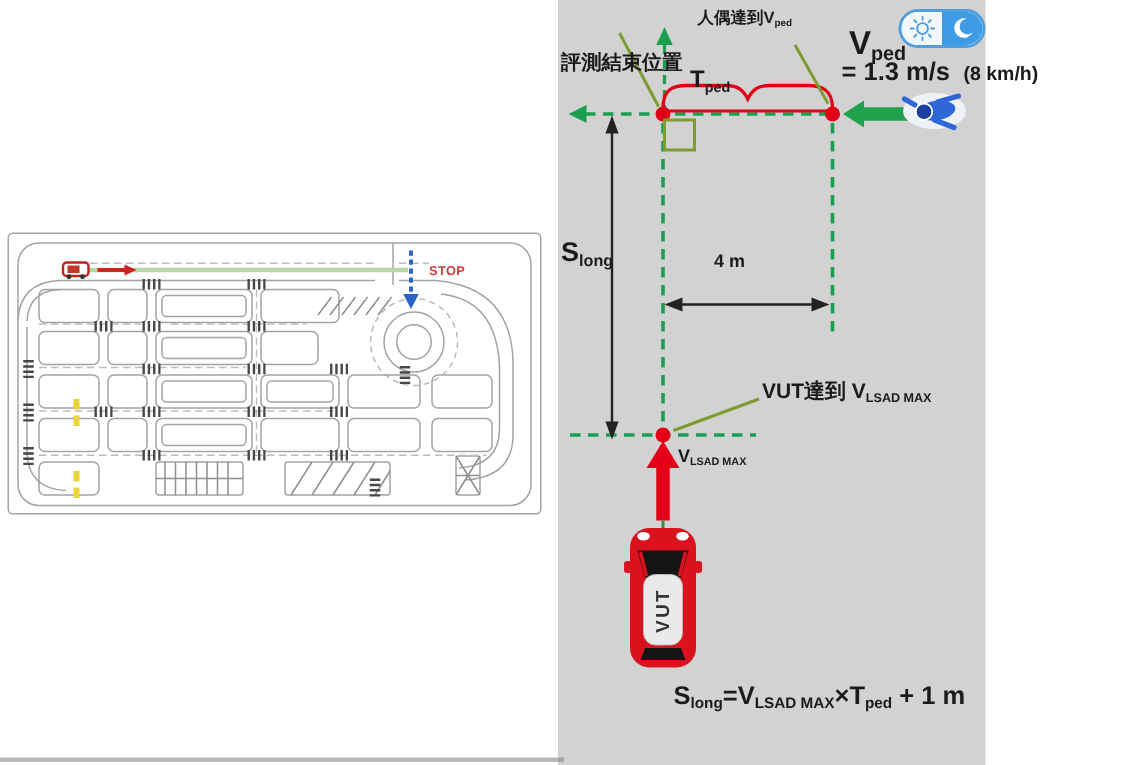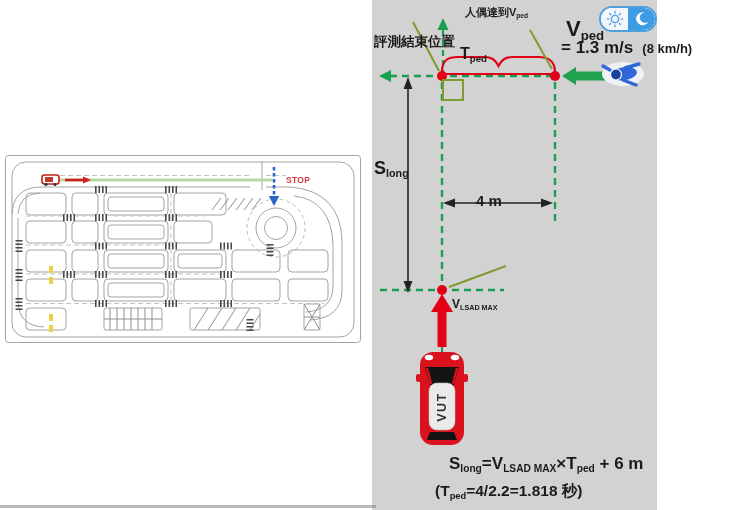--- a/index.html
+++ b/index.html
@@ -262,26 +262,26 @@
           <path d="M 10.5,1.5 A 6.5,6.5 0 1 0 14.5,10.5 A 5.2,5.2 0 1 1 10.5,1.5 Z" fill="#ffffff"></path>
         </svg>
       </div>
     </div>
 
     <div class="lbl" style="left:88px; top:30px; font-size:16px;margin-top:15px;"><span>T</span><span class="sub">ped</span></div>
 
 
     <div class="lbl" style="left:2px; top:158px; font-size:18px;"><span>S</span><span class="sub">long</span></div>
 
-    <div class="lbl" style="left:104px; top:192px; font-size:15px;">4 m</div>
-
+    <div class="lbl" style="left:104px; top:168px; font-size:12px;">4 m</div>
+
+    <div class="lbl" style="left:136px; top:252px; font-size:14px;"><span>VUT達到</span> <span>V</span><span class="sub">LSAD MAX</span></div>
 
     <div class="lbl" style="left:80px; top:298px; font-size:12px;"><span>V</span><span class="sub">LSAD MAX</span></div>
 
-    <div class="lbl" style="left:77px; top:454px; font-size:17px;"><span>S</span><span class="sub">long</span><span>=</span><span>V</span><span class="sub">LSAD MAX</span><span>×</span><span>T</span><span class="sub">ped</span><span> + 6 m</span></div>
-
-    <div class="lbl" style="left:63px; top:482px; font-size:15.5px;"><span>(T</span><span class="sub">ped</span><span>=4/2.2=1.818 秒)</span></div>
+    <div class="lbl" style="left:77px; top:454px; font-size:17px;"><span>S</span><span class="sub">long</span><span>=</span><span>V</span><span class="sub">LSAD MAX</span><span>×</span><span>T</span><span class="sub">ped</span><span> + 1 m</span></div>
+
 
   </div>
 
   <div class="scrub"></div>
 
 </div>
 
 </body></html>

